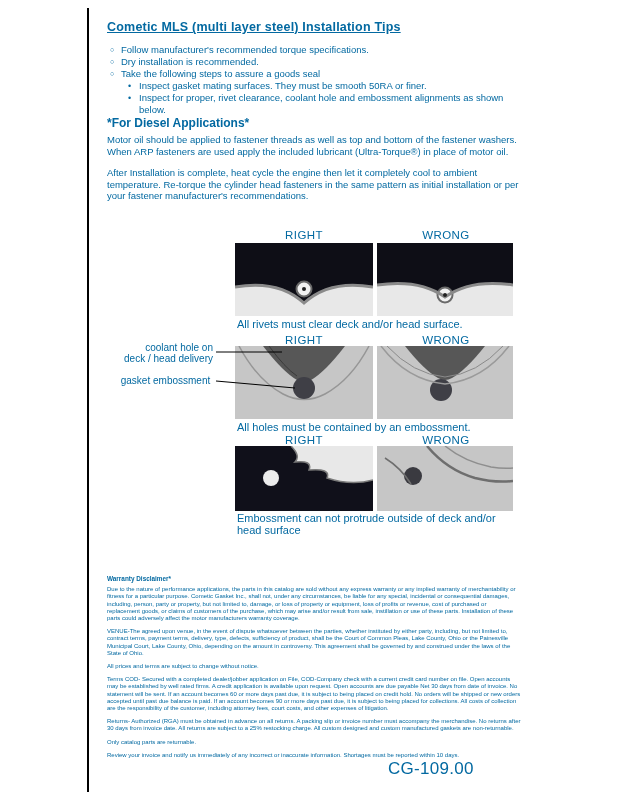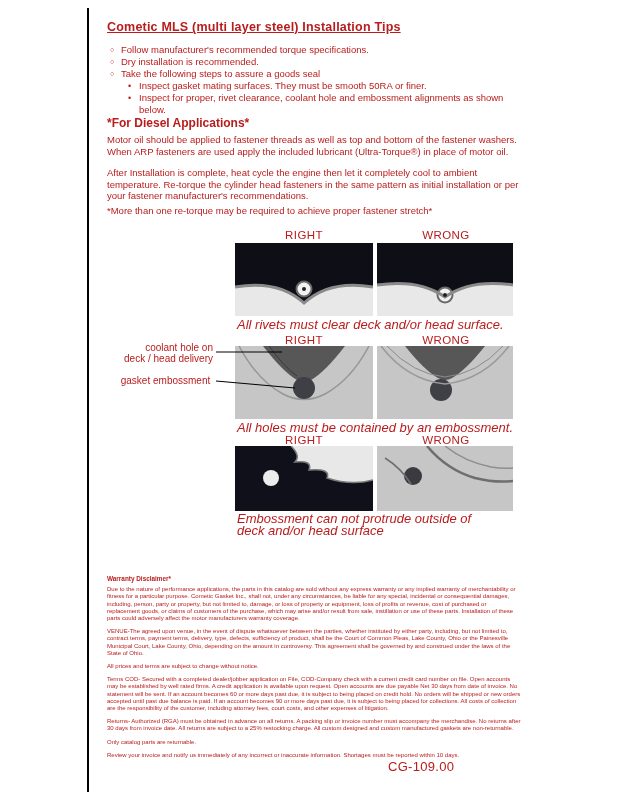--- a/index.html
+++ b/index.html
@@ -1,18 +1,18 @@
 <!DOCTYPE html>
 <html><head>
 <meta charset="utf-8">
 <style>
   html,body { margin:0; padding:0; background:#e8e8e8; }
   .page {
     position:relative; width:618px; height:800px; margin:0 auto;
-    background:#ffffff; font-family:"Liberation Sans", sans-serif; color:#b91c1c;
+    background:#ffffff; font-family:"Liberation Sans", sans-serif; color:#0369a1;
     overflow:hidden;
   }
   .abs { position:absolute; }
   .spine { left:87px; top:8px; width:2px; height:784px; background:#000; }
 
   .title { left:107px; top:20px; font-size:12.5px; font-weight:bold; text-decoration:underline; letter-spacing:0.2px; }
 
   .bullets { left:110px; top:44px; width:420px; font-size:9.5px; line-height:12px; }
   .bullet-row { display:flex; }
   .bullet-row .marker { width:11px; font-size:7px; line-height:12px; flex:0 0 11px; }
@@ -35,35 +35,35 @@
 
   .fig { background:#fff; }
   .fig svg { display:block; }
   .f1r { left:235px; top:243px; }
   .f1w { left:377px; top:243px; }
   .f2r { left:235px; top:346px; }
   .f2w { left:377px; top:346px; }
   .f3r { left:235px; top:446px; }
   .f3w { left:377px; top:446px; }
 
-  .caption { font-size:13px; line-height:11.5px;font-style:italic; }
+  .caption { font-size:11px; line-height:11.5px; }
   .cap1 { left:237px; top:319px; width:280px; }
   .cap2 { left:237px; top:422px; width:280px; }
   .cap3 { left:237px; top:513px; width:260px; }
 
   .callout { font-size:10px; line-height:11px; text-align:right; width:95px; }
   .co1 { left:118px; top:342px; }
   .co2 { left:118px; top:375px;text-align:center; }
   .lines-overlay { left:0; top:0; width:618px; height:800px; pointer-events:none; }
 
   .warranty { left:107px; top:575px; width:414px; font-size:6px; line-height:7.2px; }
   .warranty .whead { font-weight:bold; font-size:6.4px; margin-bottom:4px; }
   .warranty p { margin:0 0 6px 0; }
 
-  .footer-code { left:388px; top:759px; font-size:13px; letter-spacing:0.3px; }
+  .footer-code { left:388px; top:759px; font-size:17px; letter-spacing:0.3px; }
 </style>
 </head>
 <body>
 
 <div class="page">
 
   <div class="abs spine"></div>
 
   <div class="abs title">Cometic MLS (multi layer steel) Installation Tips</div>
 
@@ -86,21 +86,20 @@
     </div>
     <div class="bullet-row sub">
       <span class="marker">•</span>
       <span>Inspect for proper, rivet clearance, coolant hole and embossment alignments as shown below.</span>
     </div>
   </div>
 
   <div class="abs diesel-heading">*For Diesel Applications*</div>
   <div class="abs para p1">Motor oil should be applied to fastener threads as well as top and bottom of the fastener washers. When ARP fasteners are used apply the included lubricant (Ultra-Torque®) in place of motor oil.</div>
   <div class="abs para p2">After Installation is complete, heat cycle the engine then let it completely cool to ambient temperature. Re-torque the cylinder head fasteners in the same pattern as initial installation or per your fastener manufacturer's recommendations.</div>
-  <div class="abs para note">*More than one re-torque may be required to achieve proper fastener stretch*</div>
 
   <div class="abs fig-label row1-right-label">RIGHT</div>
   <div class="abs fig-label row1-wrong-label">WRONG</div>
 
   <div class="abs fig f1r">
     <svg width="138" height="73" viewBox="0 0 138 73">
       <rect width="138" height="73" fill="#0e0e16"></rect>
       <path d="M0,44 C34,38 56,48 69,60 C82,48 104,38 138,44 L138,73 L0,73 Z" fill="#e8e8e8"></path>
       <path d="M0,44 C34,38 56,48 69,60 C82,48 104,38 138,44" fill="none" stroke="#8a8a8a" stroke-width="3"></path>
       <circle cx="69" cy="46" r="7.5" fill="#f2f2f2" stroke="#6a6a6a" stroke-width="2"></circle>

